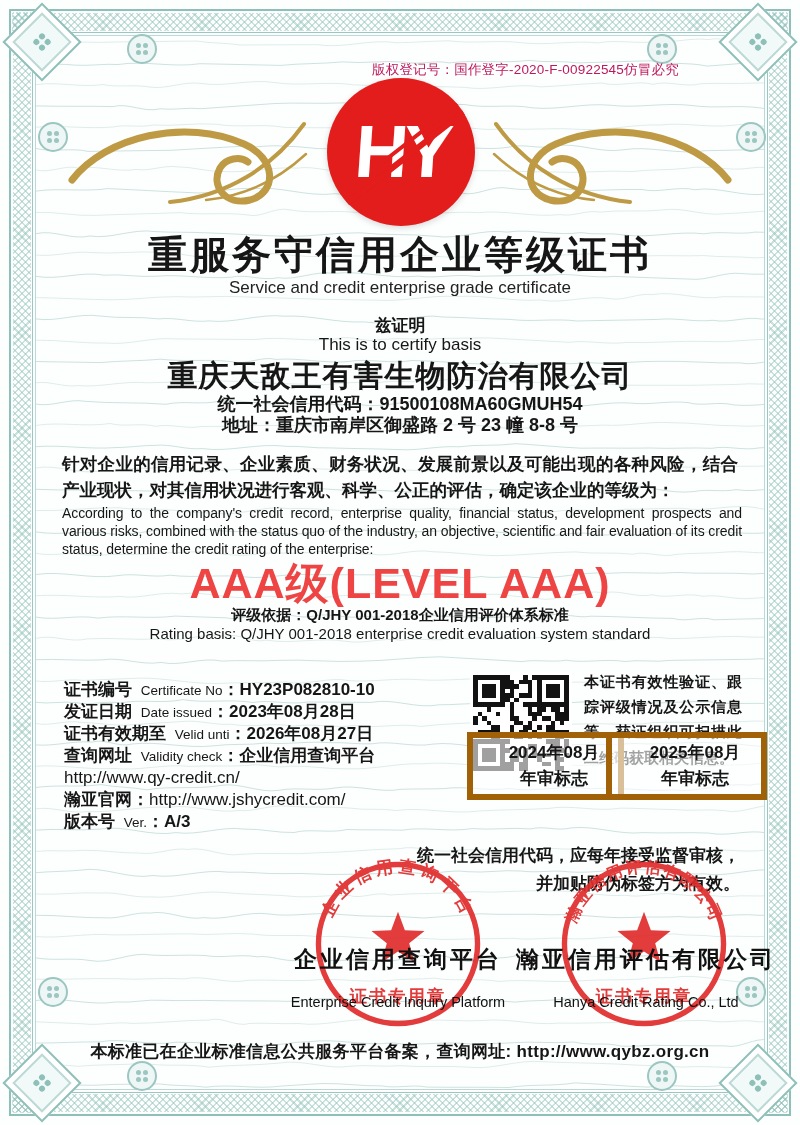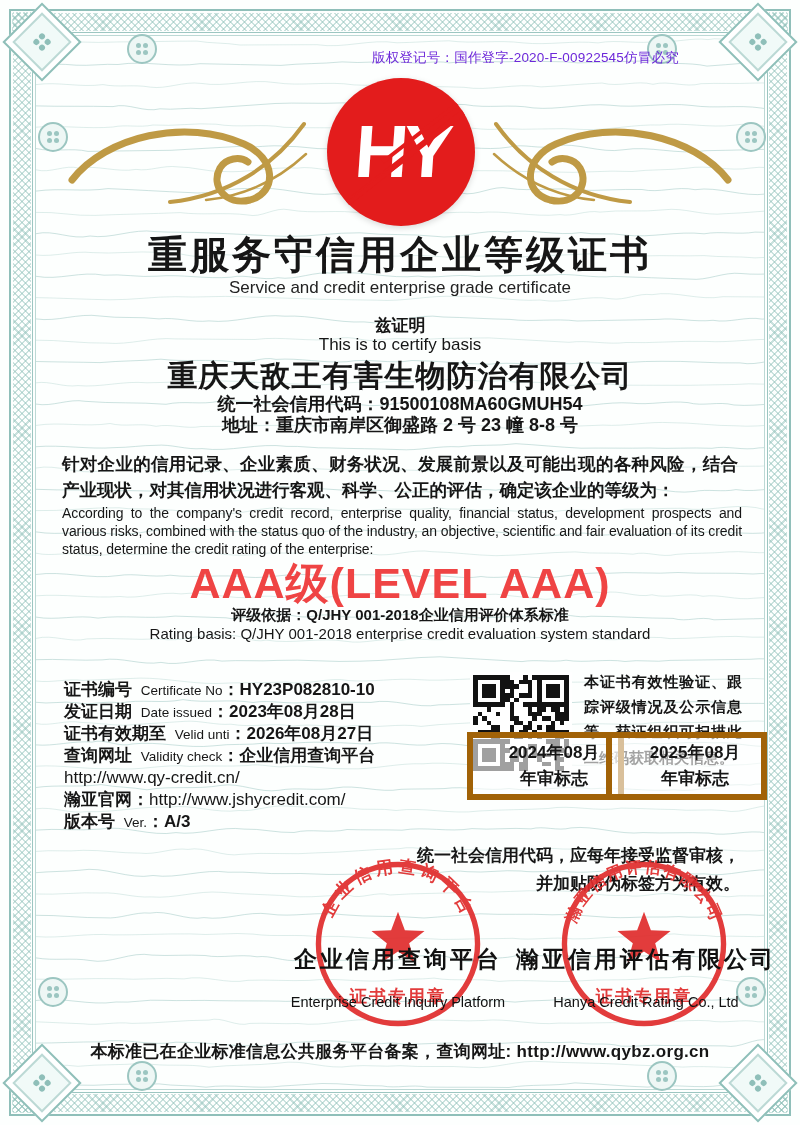--- a/index.html
+++ b/index.html
@@ -20,21 +20,21 @@
           background:#f1faf8;box-shadow:inset 0 0 0 5px #fff,inset 0 0 0 7px #bcd9d5;}
   .corner::before{content:"";position:absolute;left:50%;top:50%;width:6px;height:6px;margin:-7px 0 0 -7px;
           background:#8fbfb9;border-radius:50%;box-shadow:8px 0 0 #8fbfb9,0 8px 0 #8fbfb9,8px 8px 0 #8fbfb9;}
   .corner.tl{left:14px;top:14px}.corner.tr{right:14px;top:14px}
   .corner.bl{left:14px;bottom:14px}.corner.br{right:14px;bottom:14px}
   .btn-motif{position:absolute;width:26px;height:26px;border-radius:50%;background:#eef7f5;border:2px solid #9cc6c1;}
   .btn-motif::before{content:"";position:absolute;left:50%;top:50%;width:5px;height:5px;margin:-6px 0 0 -6px;
           background:#9cc6c1;border-radius:50%;box-shadow:7px 0 0 #9cc6c1,0 7px 0 #9cc6c1,7px 7px 0 #9cc6c1;}
   #guilloche{position:absolute;left:36px;top:36px;pointer-events:none;}
   
-  .copyright{position:absolute;left:372px;top:49px;font-size:13.5px;color:#6d28d9;letter-spacing:.2px;}
+  .copyright{position:absolute;left:372px;top:61px;font-size:13.5px;color:#be185d;letter-spacing:.2px;}
   .logo{position:absolute;left:327px;top:78px;width:148px;height:148px;border-radius:50%;
         background:#e31c1c;display:flex;align-items:center;justify-content:center;overflow:hidden;
         box-shadow:0 2px 6px rgba(0,0,0,.15);}
   .logo .hy{font-weight:800;font-size:74px;color:#fff;letter-spacing:-5px;transform:skewX(-4deg);line-height:1;}
   .logo .crack{position:absolute;background:#e31c1c;}
   .crack.c1{width:210px;height:6px;left:-26px;top:76px;transform:rotate(-38deg);}
   .crack.c2{width:130px;height:4px;left:42px;top:42px;transform:rotate(-38deg);}
   .crack.c3{width:100px;height:4px;left:-14px;top:112px;transform:rotate(-38deg);}
   .flourish{position:absolute;top:114px;width:250px;height:104px;}
   .flourish.left{left:64px}

